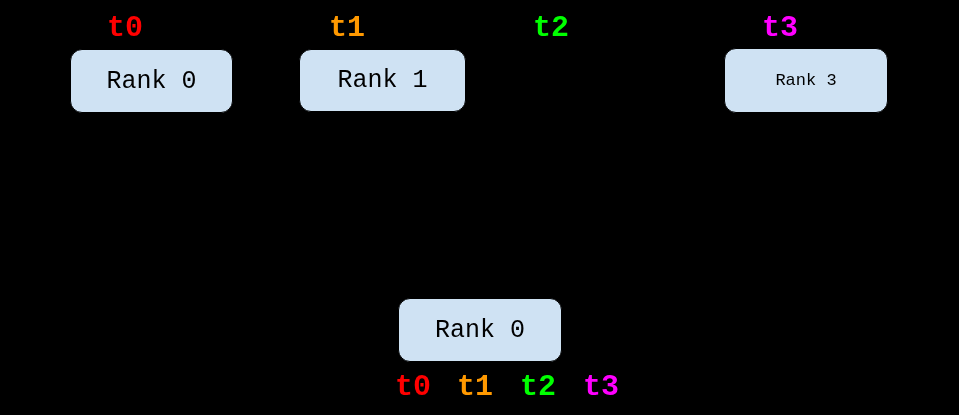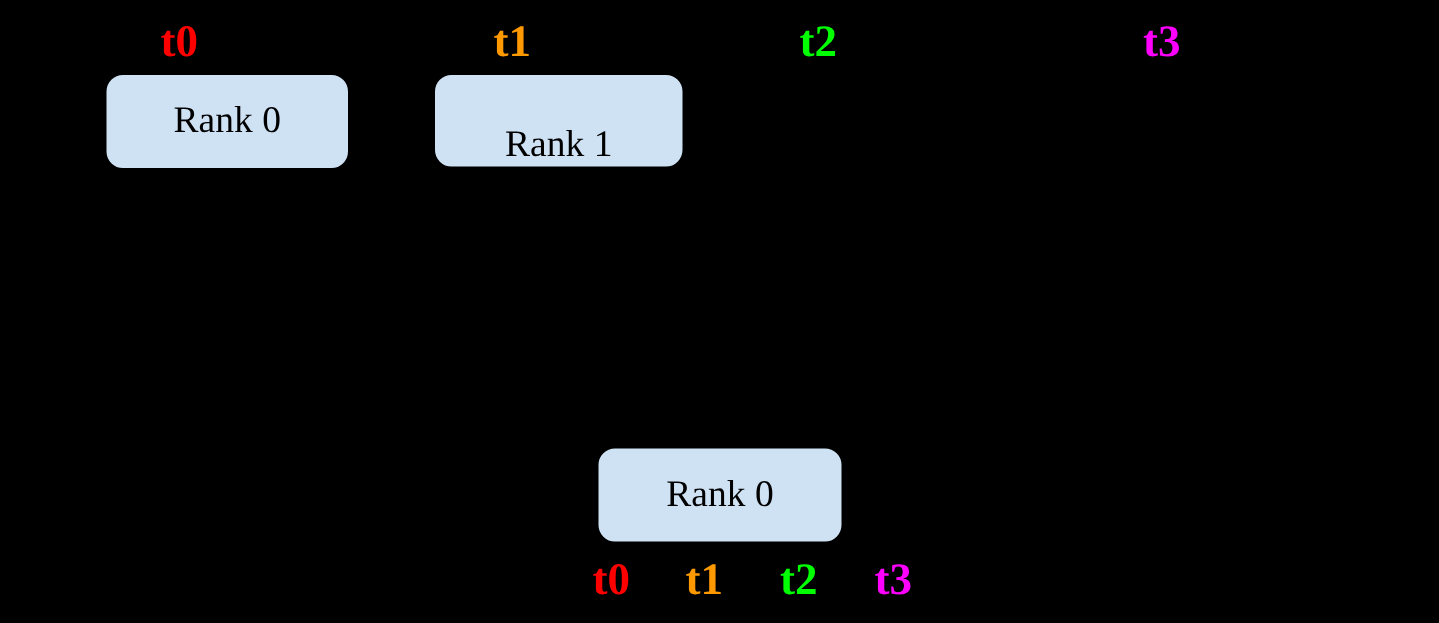--- a/index.html
+++ b/index.html
@@ -6,21 +6,21 @@
     margin: 0;
     padding: 0;
     background: #000000;
   }
   .canvas {
     position: relative;
     width: 959px;
     height: 415px;
     background: #000000;
     overflow: hidden;
-    font-family: Liberation Serif, serif;
+    font-family: Liberation Mono, monospace;
   }
   .tensor-label {
     position: absolute;
     font-size: 30px;
     line-height: 30px;
     font-weight: bold;
     white-space: nowrap;
   }
   .rank-node {
     position: absolute;
@@ -37,21 +37,21 @@
   .rank-node.small-text {
     font-size: 17px;
   }
   
   .t-top-0 { left: 107px; top: 13px; }
   .t-top-1 { left: 329px; top: 13px; }
   .t-top-2 { left: 533px; top: 13px; }
   .t-top-3 { left: 762px; top: 13px; }
   
   .node-0 { left: 70px;  top: 49px; width: 163px; height: 64px; }
-  .node-1 { left: 289px; top: 49px; width: 167px; height: 63px; align-items: flex-end; }
+  .node-1 { left: 299px; top: 49px; width: 167px; height: 63px; }
   .node-2 { left: 505px; top: 50px; width: 165px; height: 62px; }
   .node-3 { left: 724px; top: 48px; width: 164px; height: 65px; }
   
   .node-bottom { left: 398px; top: 298px; width: 164px; height: 64px; }
   
   .t-bot-0 { left: 395px; top: 372px; }
   .t-bot-1 { left: 457px; top: 372px; }
   .t-bot-2 { left: 520px; top: 372px; }
   .t-bot-3 { left: 583px; top: 372px; }
 </style>
@@ -64,20 +64,23 @@
   <span class="tensor-label t-top-1" style="color: rgb(255, 153, 0);">t1</span>
   <span class="tensor-label t-top-2" style="color: rgb(0, 255, 0);">t2</span>
   <span class="tensor-label t-top-3" style="color: rgb(255, 0, 255);">t3</span>
 
   <div class="rank-node node-0" style="background-color: rgb(207, 226, 243);">
     <span>Rank 0</span>
   </div>
   <div class="rank-node node-1" style="background-color: rgb(207, 226, 243);">
     <span>Rank 1</span>
   </div>
+  <div class="rank-node node-3 small-text" style="background-color: rgb(207, 226, 243);">
+    <span>Rank 3</span>
+  </div>
 
   <div class="rank-node node-bottom" style="background-color: rgb(207, 226, 243);">
     <span>Rank 0</span>
   </div>
 
   <span class="tensor-label t-bot-0" style="color: rgb(255, 0, 0);">t0</span>
   <span class="tensor-label t-bot-1" style="color: rgb(255, 153, 0);">t1</span>
   <span class="tensor-label t-bot-2" style="color: rgb(0, 255, 0);">t2</span>
   <span class="tensor-label t-bot-3" style="color: rgb(255, 0, 255);">t3</span>
 

